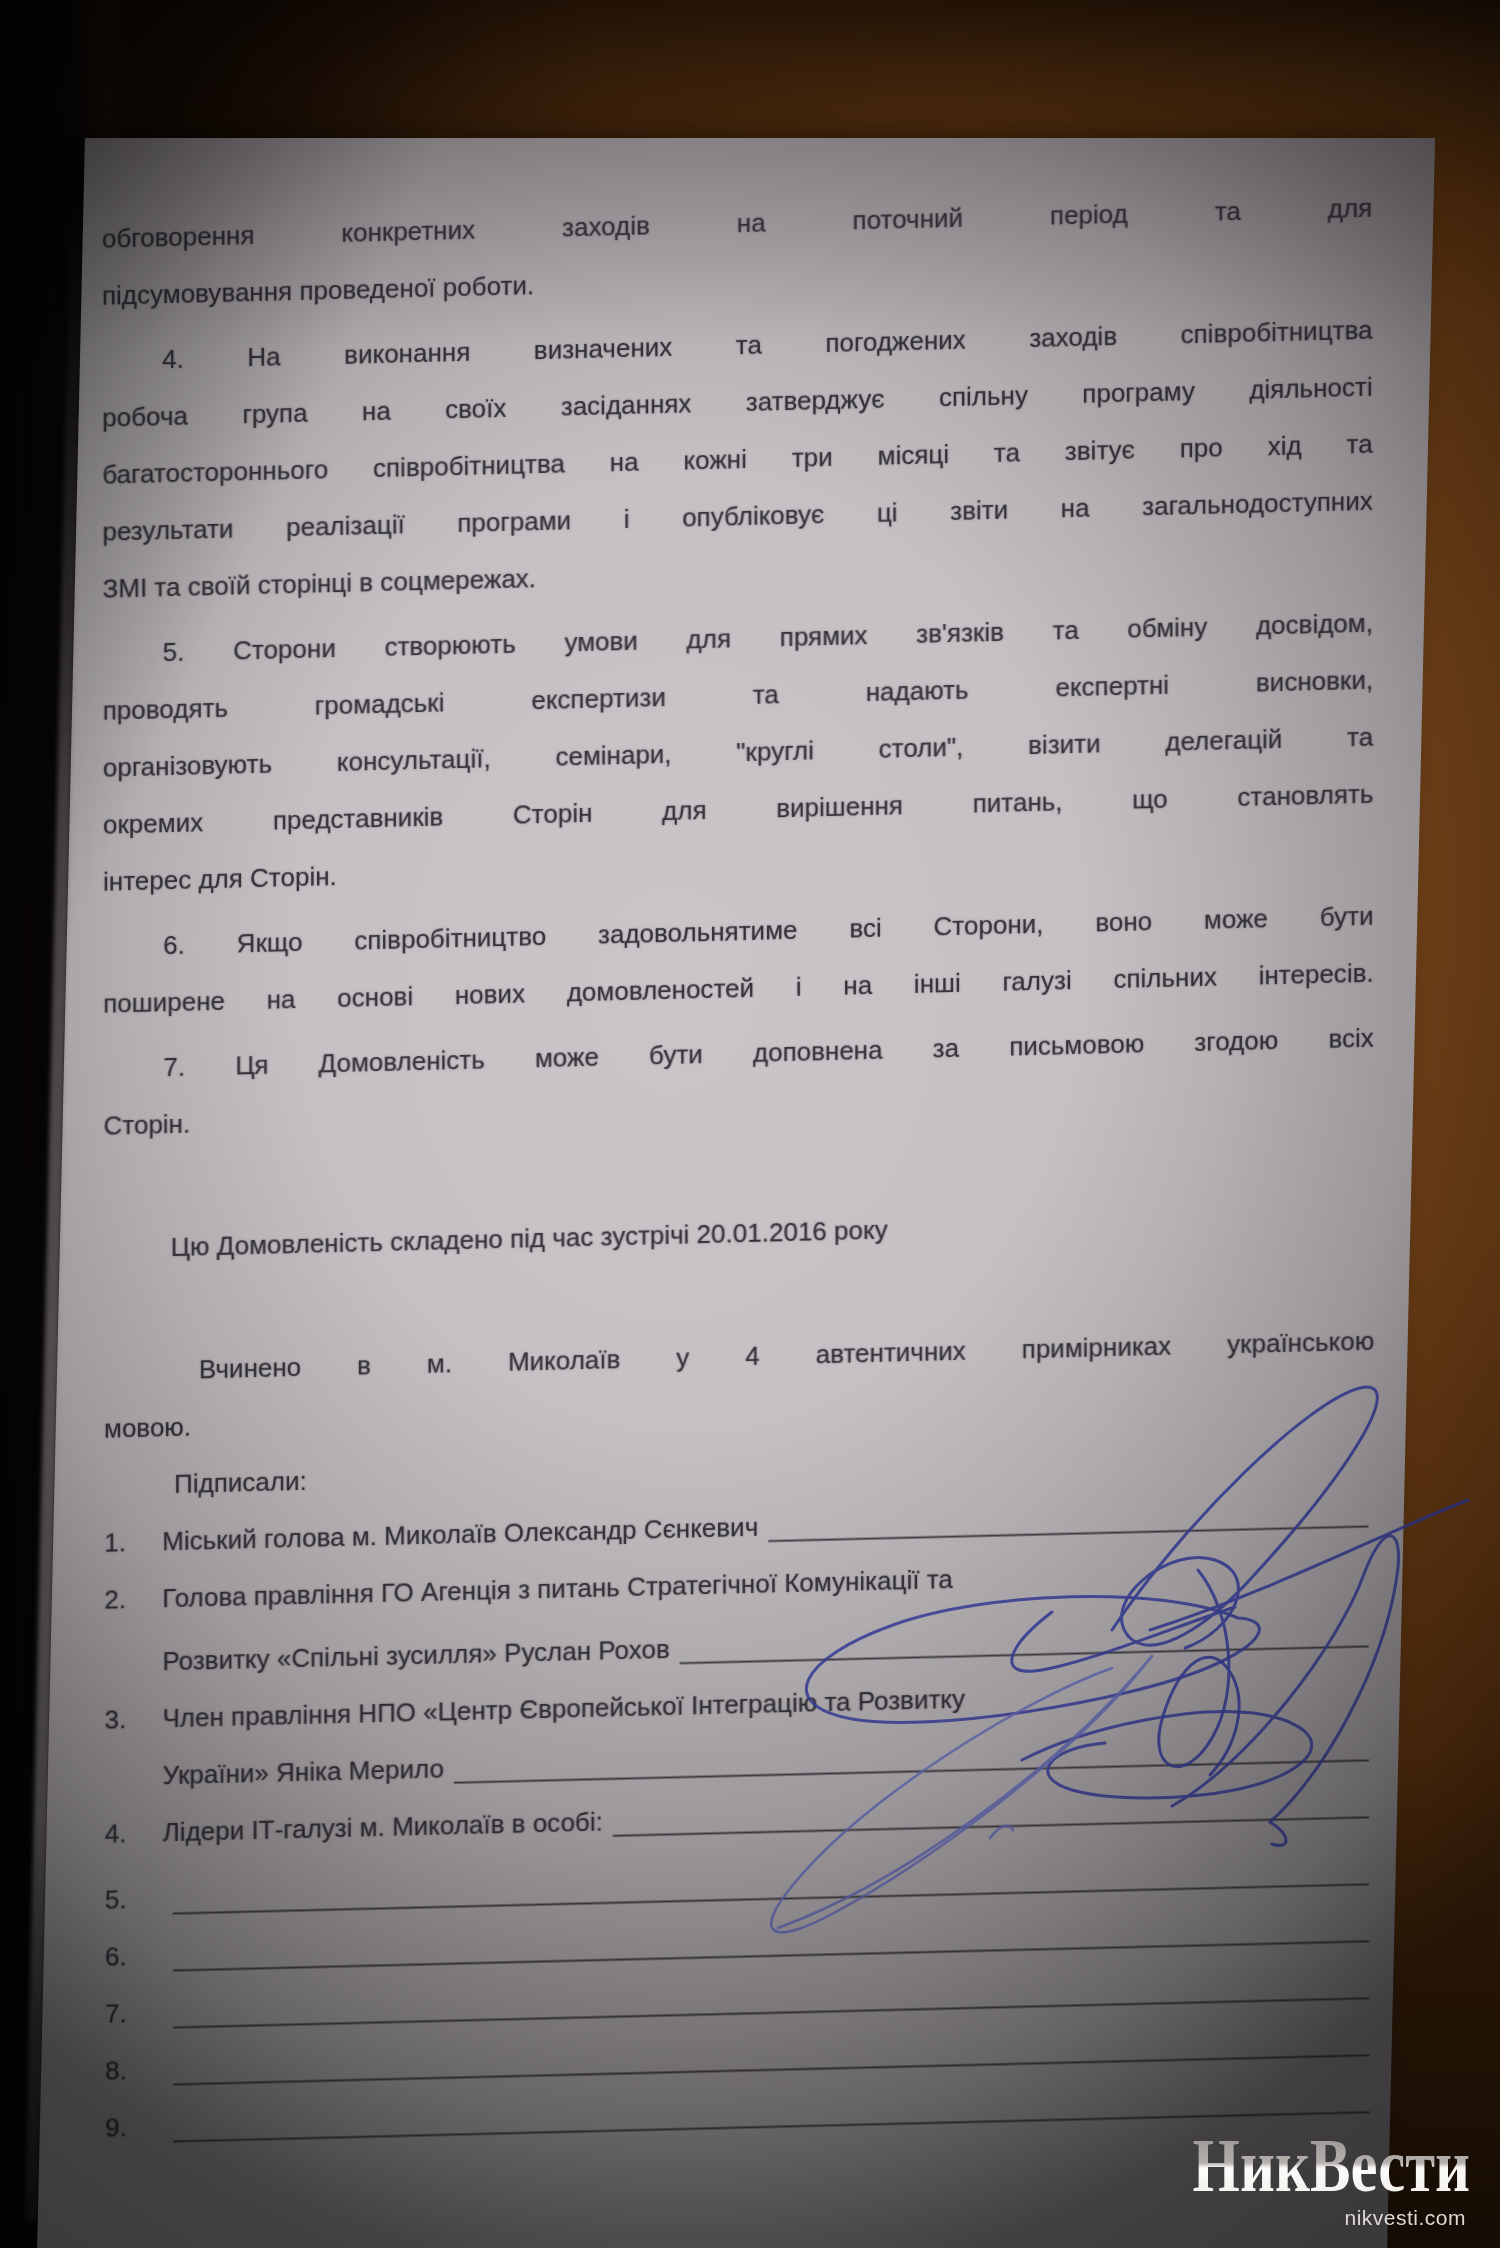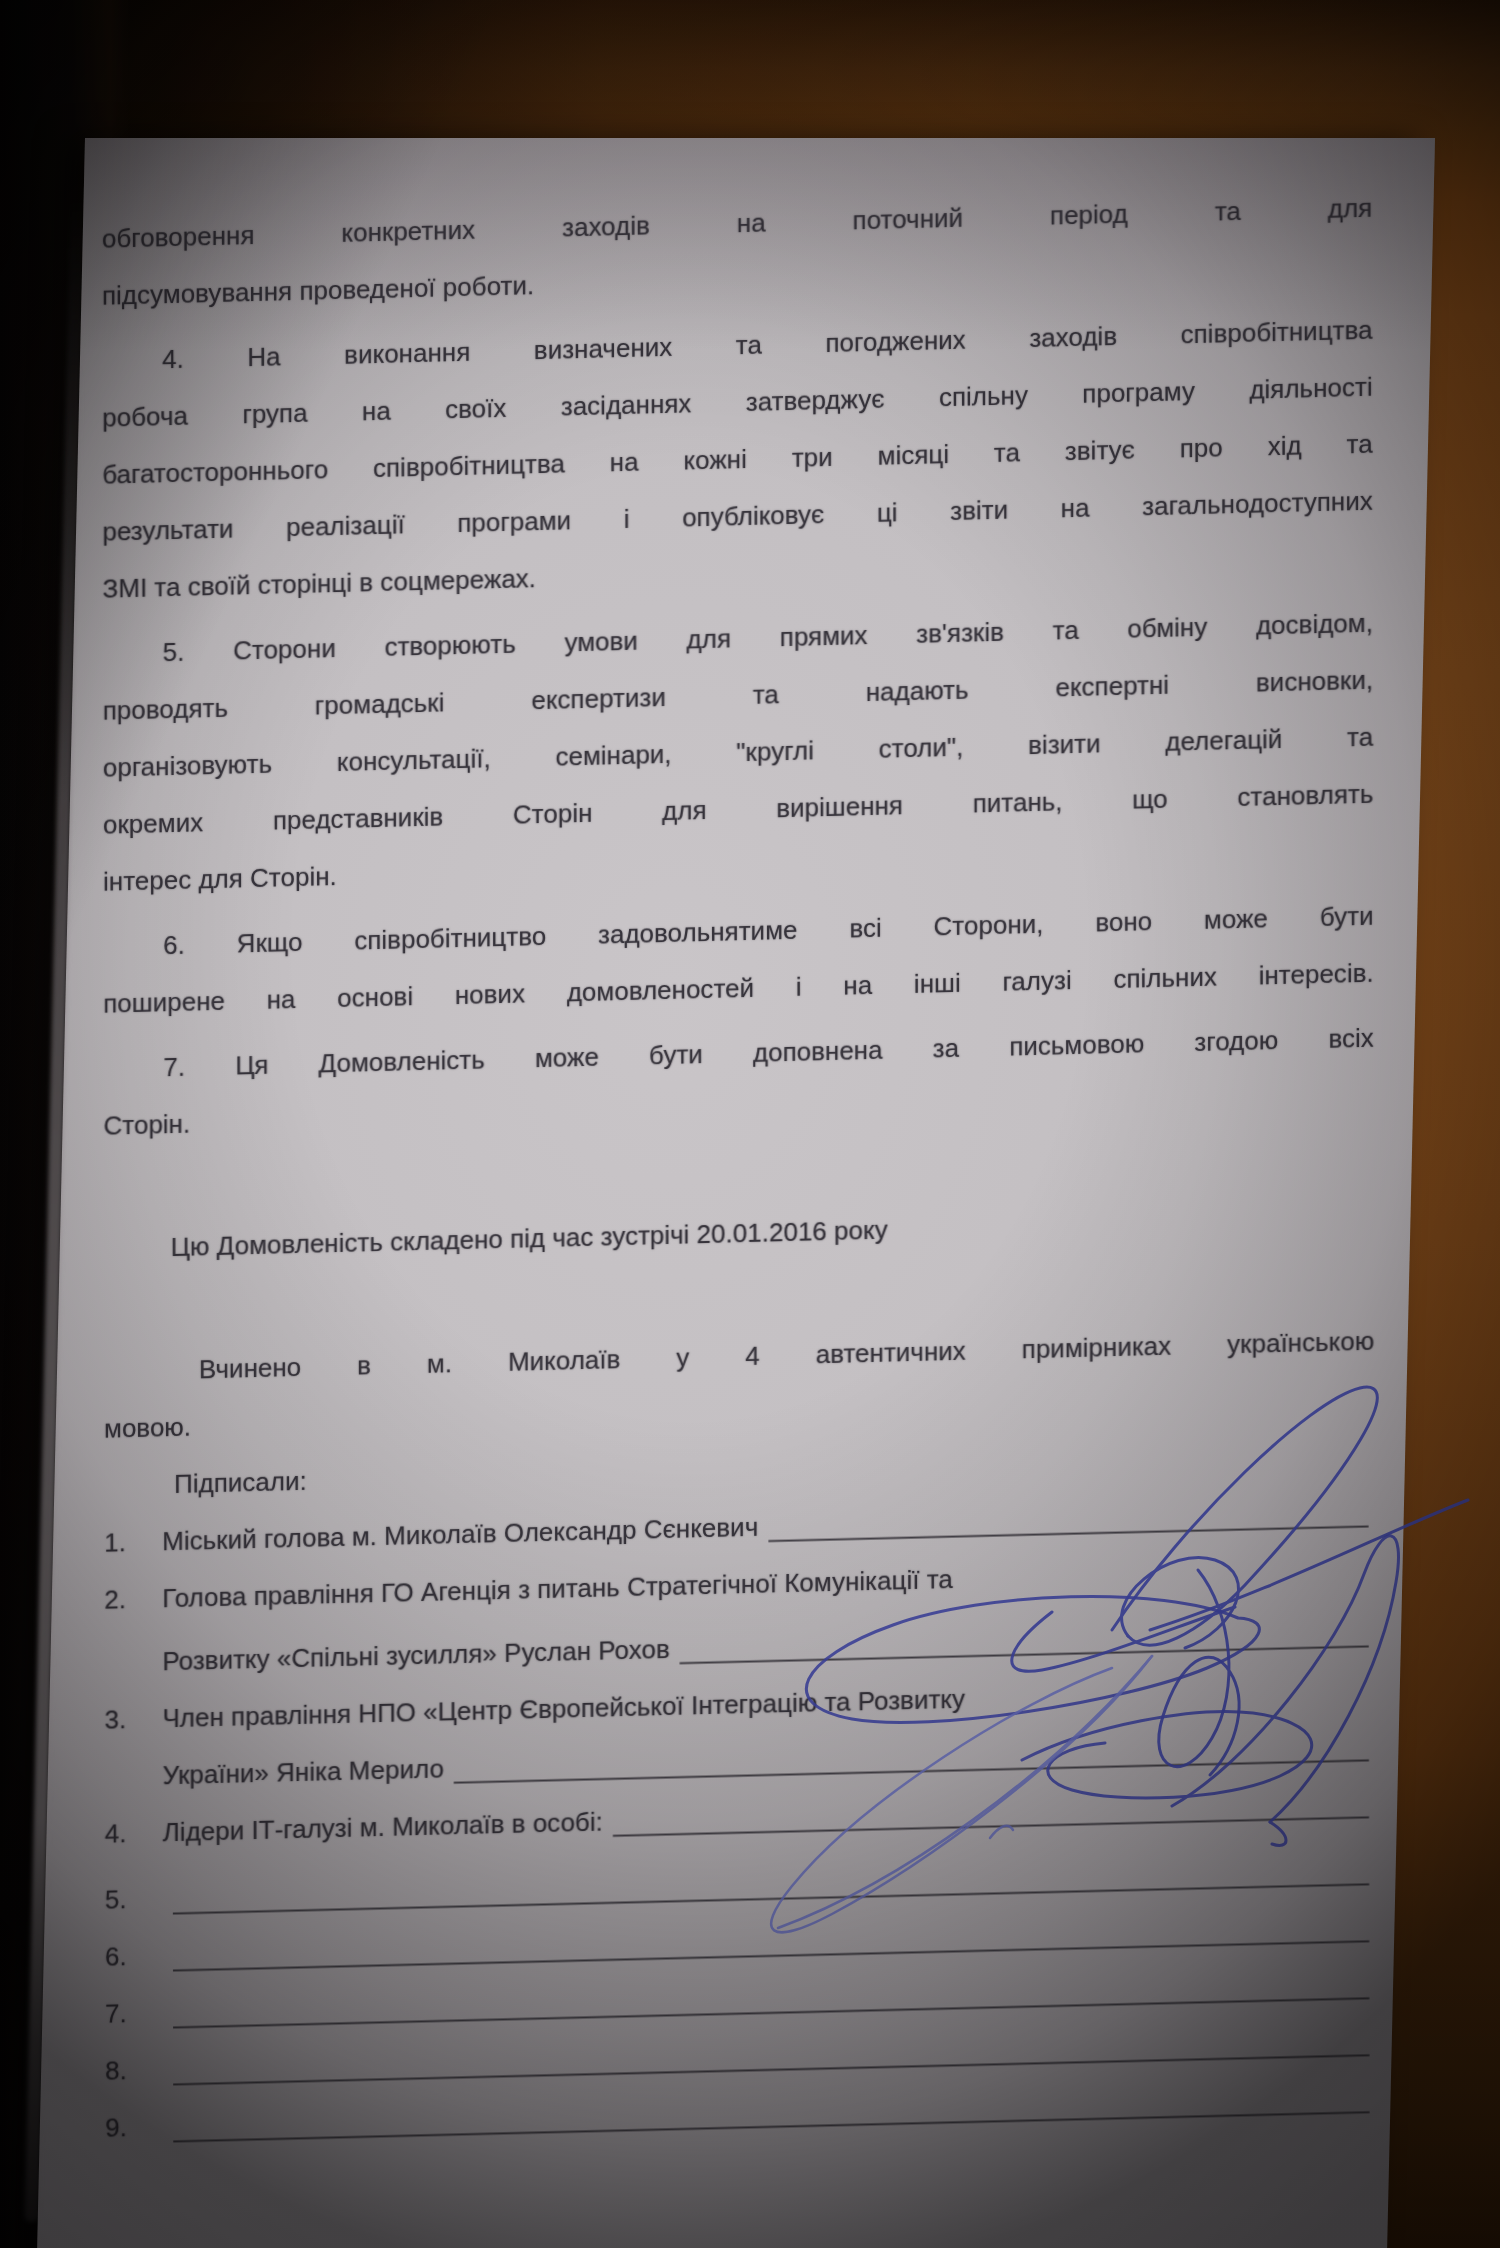--- a/index.html
+++ b/index.html
@@ -164,13 +164,17 @@
     </g>
     <g fill="none" stroke="#6a71c2" stroke-width="2.5" stroke-linecap="round" opacity="0.85">
       <path d="M 1152 1656 C 1072 1760 918 1868 832 1914 C 770 1947 753 1934 792 1886 C 862 1800 1018 1702 1112 1668"></path>
       <path d="M 1152 1656 C 1052 1775 898 1884 778 1928"></path>
       <path d="M 990 1838 C 999 1826 1008 1822 1013 1830"></path>
     </g>
   </svg>
 
   <div class="vignette"></div>
 
+  <div class="watermark">
+    <div class="wm-logo">НикВести</div>
+    <div class="wm-site">nikvesti.com</div>
+  </div>
 </div>
 
 </body></html>

